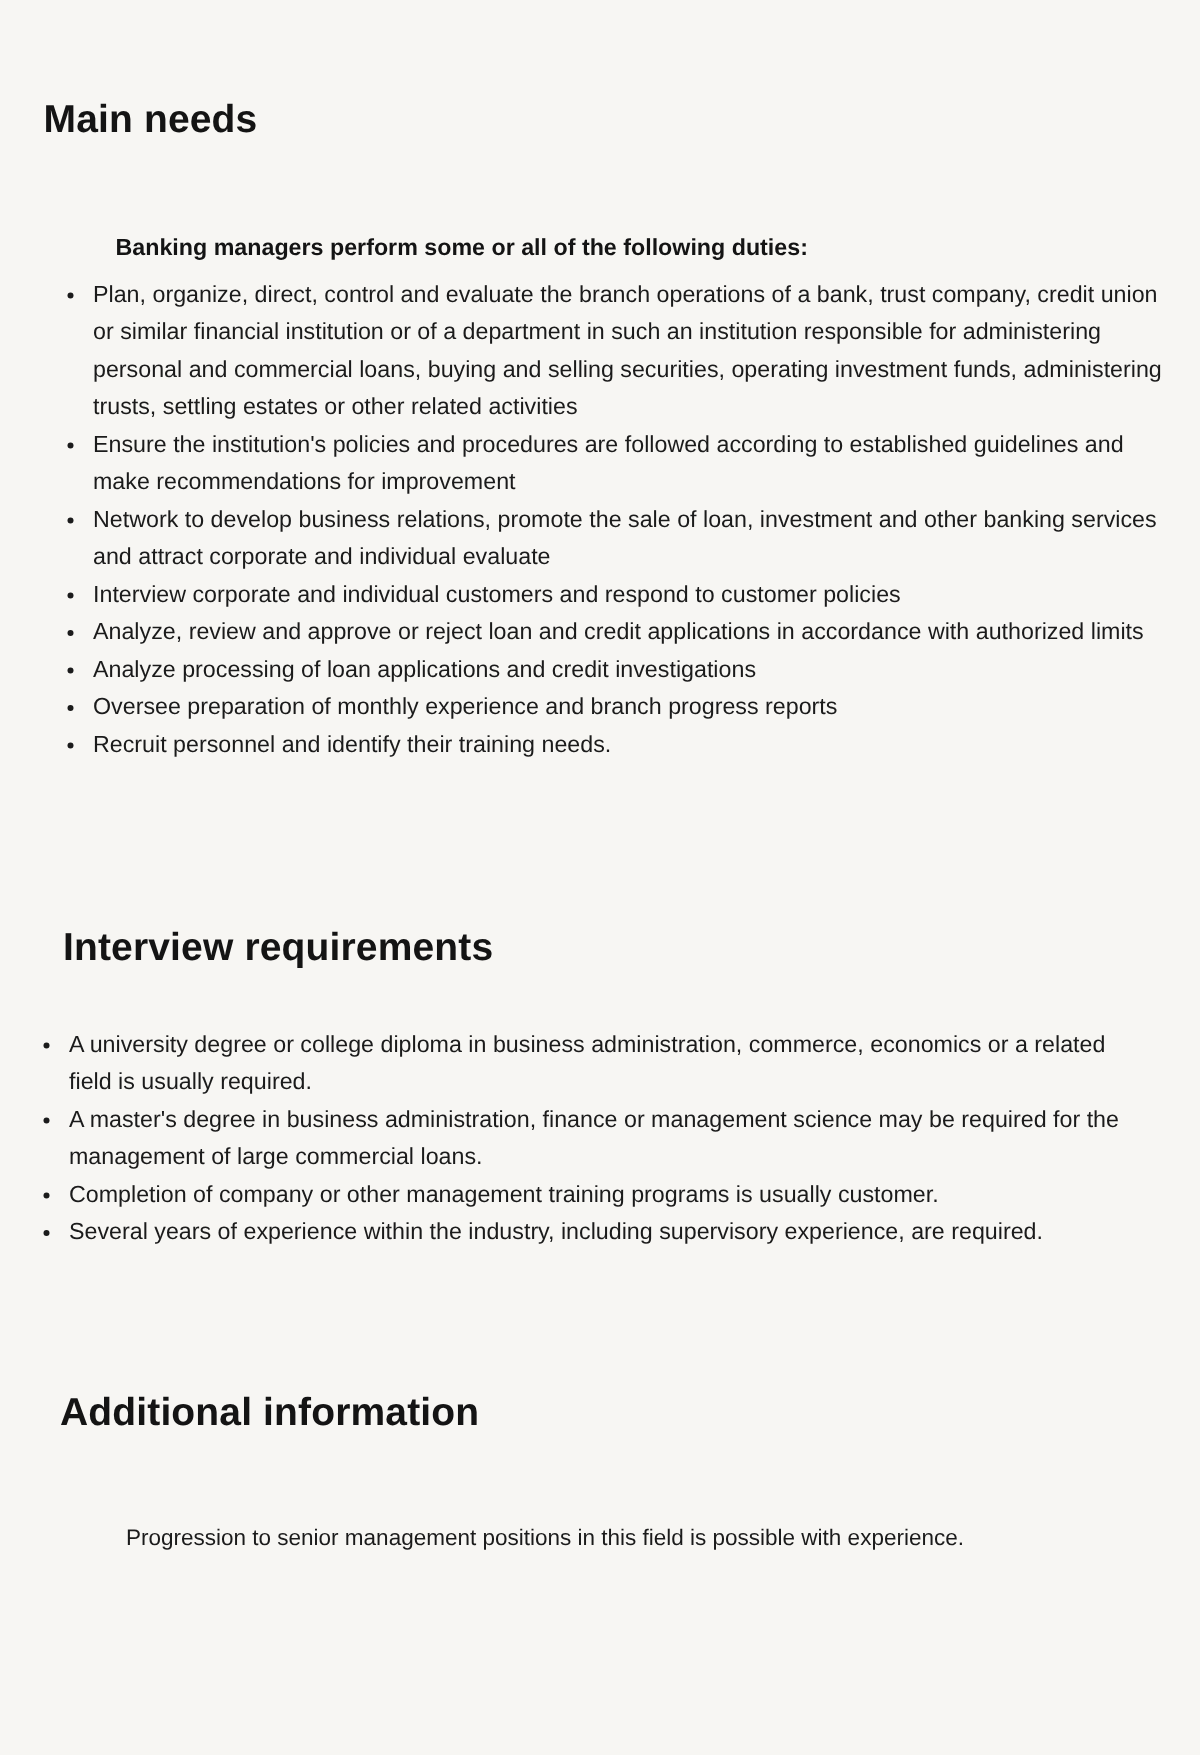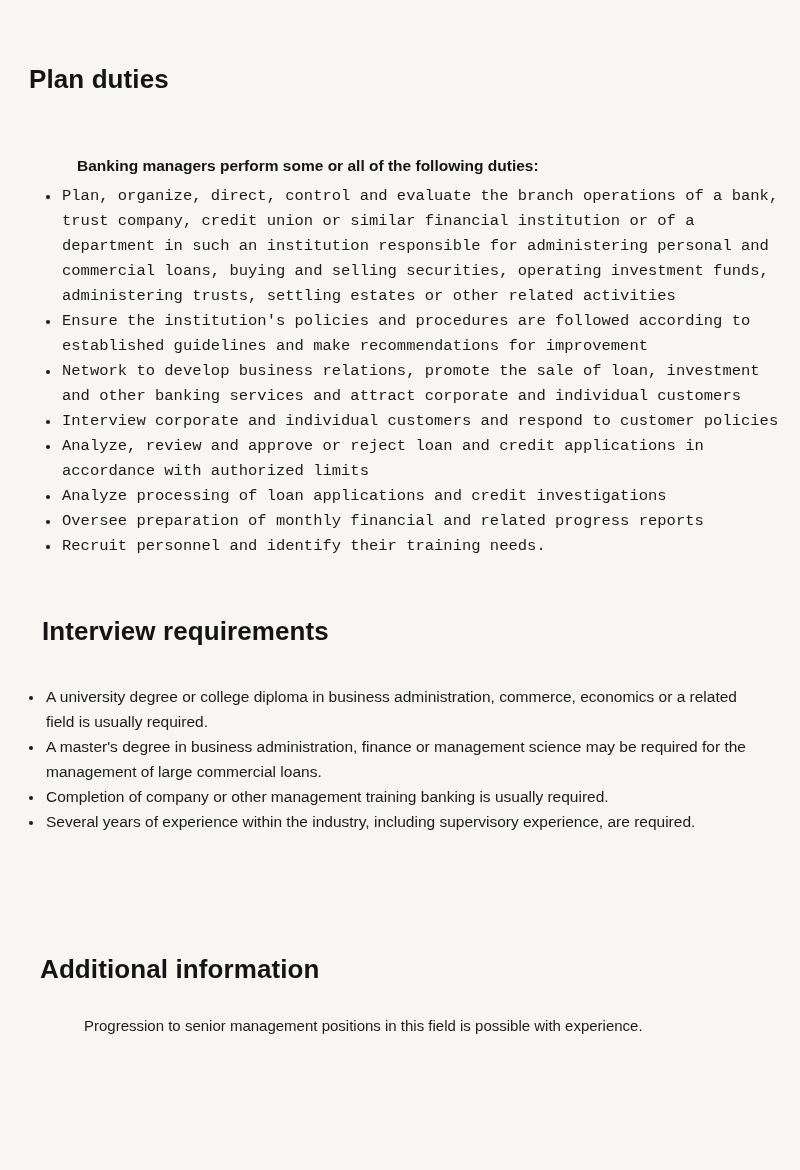--- a/index.html
+++ b/index.html
@@ -50,53 +50,53 @@
 
   .body-paragraph {
     font-size: 15px;
     line-height: 25px;
     color: #1b1b1b;
   }
 
   
   #main-duties-heading   { top: 64px;  left: 29px; }
   #duties-intro          { top: 137px; left: 29px; width: 740px; }
-  #duties-list           { top: 184px; left: 29px; width: 728px; padding-left: 31px; box-sizing: content-box; font-family: Liberation Mono, monospace; }
+  #duties-list           { top: 184px; left: 29px; width: 728px; padding-left: 31px; box-sizing: content-box; }
   #requirements-heading  { top: 616px; left: 42px; }
   #requirements-list     { top: 684px; left: 14px; width: 722px; padding-left: 30px; box-sizing: content-box; }
-  #additional-heading    { top: 926px; left: 40px; margin-top: 28px; }
+  #additional-heading    { top: 926px; left: 40px; }
   #additional-paragraph  { top: 998px; left: 36px; width: 740px; }
 </style>
 </head>
 <body>
 
 <section>
-  <h2 id="main-duties-heading" class="abs section-heading">Plan duties</h2>
+  <h2 id="main-duties-heading" class="abs section-heading">Main needs</h2>
 
   <p id="duties-intro" class="abs intro-bold">Banking managers perform some or all of the following duties:</p>
 
   <ul id="duties-list" class="abs duty-list">
     <li>Plan, organize, direct, control and evaluate the branch operations of a bank, trust company, credit union or similar financial institution or of a department in such an institution responsible for administering personal and commercial loans, buying and selling securities, operating investment funds, administering trusts, settling estates or other related activities</li>
     <li>Ensure the institution's policies and procedures are followed according to established guidelines and make recommendations for improvement</li>
-    <li>Network to develop business relations, promote the sale of loan, investment and other banking services and attract corporate and individual customers</li>
+    <li>Network to develop business relations, promote the sale of loan, investment and other banking services and attract corporate and individual evaluate</li>
     <li>Interview corporate and individual customers and respond to customer policies</li>
     <li>Analyze, review and approve or reject loan and credit applications in accordance with authorized limits</li>
     <li>Analyze processing of loan applications and credit investigations</li>
-    <li>Oversee preparation of monthly financial and related progress reports</li>
+    <li>Oversee preparation of monthly experience and branch progress reports</li>
     <li>Recruit personnel and identify their training needs.</li>
   </ul>
 </section>
 
 <section>
   <h2 id="requirements-heading" class="abs section-heading">Interview requirements</h2>
 
   <ul id="requirements-list" class="abs duty-list">
     <li>A university degree or college diploma in business administration, commerce, economics or a related field is usually required.</li>
     <li>A master's degree in business administration, finance or management science may be required for the management of large commercial loans.</li>
-    <li>Completion of company or other management training banking is usually required.</li>
+    <li>Completion of company or other management training programs is usually customer.</li>
     <li>Several years of experience within the industry, including supervisory experience, are required.</li>
   </ul>
 </section>
 
 <section>
   <h2 id="additional-heading" class="abs section-heading">Additional information</h2>
 
   <p id="additional-paragraph" class="abs body-paragraph">Progression to senior management positions in this field is possible with experience.</p>
 </section>
 

